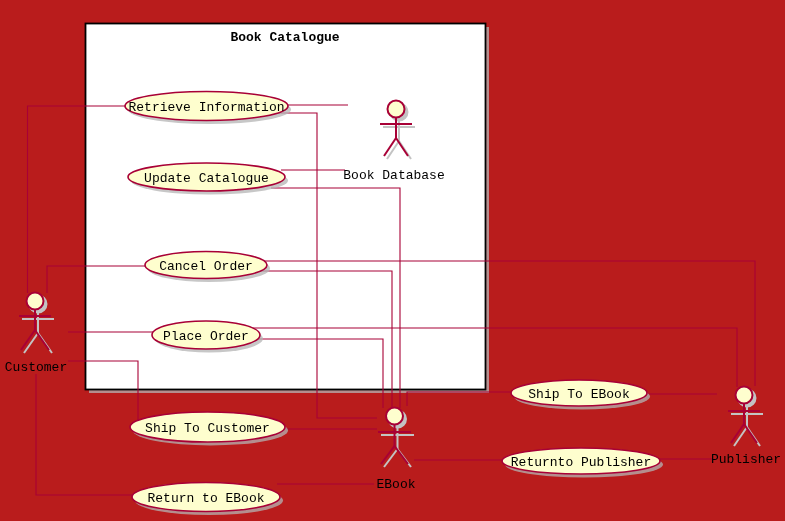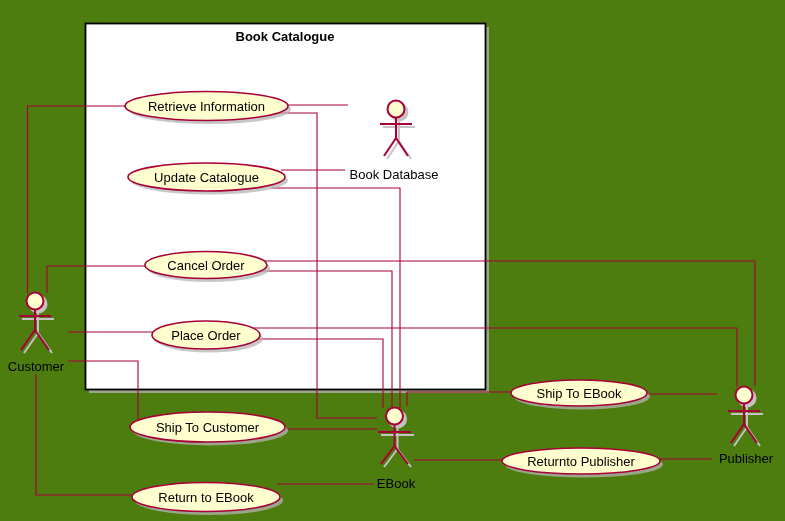--- a/index.html
+++ b/index.html
@@ -1,17 +1,17 @@
 <!DOCTYPE html>
 <html><head>
 <meta charset="utf-8">
 <style>
   html,body{margin:0;padding:0;background:#ffffff;}
-  .stage{position:relative;width:785px;height:521px;background:#4d7c0f;
-         font-family:Liberation Sans, sans-serif;}
+  .stage{position:relative;width:785px;height:521px;background:#b91c1c;
+         font-family:Liberation Mono, monospace;}
   svg{display:block;}
   
   .edge{stroke:#A80036;stroke-width:1.1;fill:none;}
   .uc-shadow{fill:#b4b4b4;opacity:0.75;}
   .uc{stroke:#A80036;stroke-width:1.6;}
   .uc-label{font-size:13px;fill:#000000;text-anchor:middle;}
   .boundary-shadow{fill:#b4b4b4;opacity:0.75;}
   .boundary{fill:#ffffff;stroke:#000000;stroke-width:1.8;}
   .boundary-title{font-size:13px;font-weight:bold;fill:#000000;text-anchor:middle;}
   .actor-shadow{stroke:#c3c3c3;stroke-width:2;fill:none;}

